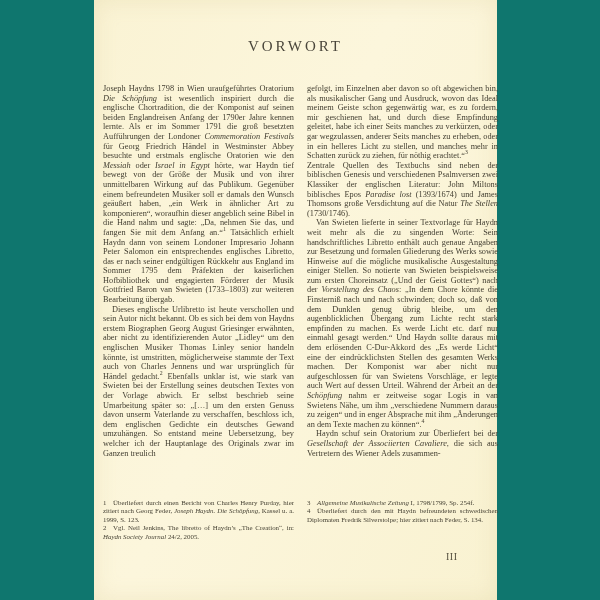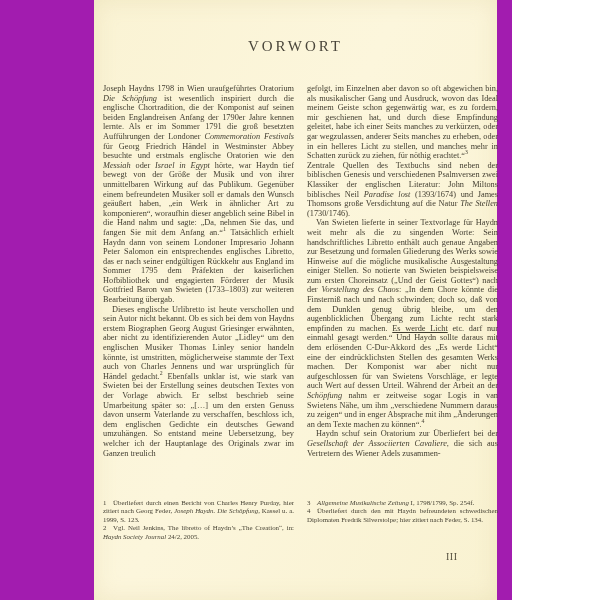--- a/index.html
+++ b/index.html
@@ -1,37 +1,37 @@
 <!DOCTYPE html>
 <html lang="de"><head>
 <meta charset="utf-8">
 <title>Vorwort</title>
 <style>
   html,body{margin:0;padding:0;}
   body{width:600px;height:600px;background:#ffffff;font-family:"Liberation Serif","DejaVu Serif",serif;}
-  .stage{position:relative;width:512px;height:600px;background:#a21caf;overflow:hidden;}
+  .stage{position:relative;width:600px;height:600px;background:#0f766e;overflow:hidden;}
   .paper{
     position:absolute;left:94px;top:0;width:403px;height:600px;
     background:linear-gradient(115deg,#faf3d4 0%,#fcf6dc 45%,#f9f2d1 100%);
     box-shadow:inset 0 0 22px rgba(205,185,125,0.22);
   }
   .page-title{
     position:absolute;top:38px;left:0;width:100%;text-align:center;
     font-size:15px;letter-spacing:3px;color:#4a463b;font-weight:normal;margin:0;
   }
   .columns{position:absolute;left:9px;top:84px;display:flex;gap:13px;}
   .col{
     width:191px;height:406px;overflow:hidden;text-align:justify;
     font-size:8.3px;line-height:9.6px;color:#413d30;
     hyphens:auto;-webkit-hyphens:auto;
   }
   .col p.para{margin:0;}
   .col p.para.indent{text-indent:9px;}
   .it{font-style:italic;margin-top:8px;}
-  .ul{text-decoration:underline;}
+  .ul{}
   .sup{font-size:5.8px;vertical-align:super;line-height:0;}
   .footnotes{position:absolute;left:9px;top:499px;display:flex;gap:13px;}
   .fncol{
     width:191px;font-size:6.9px;line-height:8.4px;color:#474335;
     text-align:justify;hyphens:auto;-webkit-hyphens:auto;
   }
   .fncol p.fn{margin:0;}
   .fn-num{display:inline-block;width:10px;}
   .page-number{
     position:absolute;left:352px;top:551px;font-size:10px;
@@ -44,21 +44,21 @@
 <div class="stage">
   <div class="paper">
     <h1 class="page-title">VORWORT</h1>
     <div class="columns">
       <div class="col">
           <p class="para"><span>Joseph Haydns 1798 in Wien uraufgeführtes Oratorium </span><span class="it">Die Schöpfung</span><span> ist wesentlich inspiriert durch die englische Chortradition, die der Komponist auf seinen beiden Englandreisen Anfang der 1790er Jahre kennen lernte. Als er im Sommer 1791 die groß besetzten Aufführungen der Londoner </span><span class="it">Commemoration Festivals</span><span> für Georg Friedrich Händel in Westminster Abbey besuchte und erstmals englische Oratorien wie den </span><span class="it">Messiah</span><span> oder </span><span class="it">Israel in Egypt</span><span> hörte, war Haydn tief bewegt von der Größe der Musik und von ihrer unmittelbaren Wirkung auf das Publikum. Gegenüber einem befreundeten Musiker soll er damals den Wunsch geäußert haben, „ein Werk in ähnlicher Art zu komponieren“, woraufhin dieser angeblich seine Bibel in die Hand nahm und sagte: „Da, nehmen Sie das, und fangen Sie mit dem Anfang an.“</span><span class="sup">1</span><span> Tatsächlich erhielt Haydn dann von seinem Londoner Impresario Johann Peter Salomon ein entsprechendes englisches Libretto, das er nach seiner endgültigen Rückkehr aus England im Sommer 1795 dem Präfekten der kaiserlichen Hofbibliothek und engagierten Förderer der Musik Gottfried Baron van Swieten (1733–1803) zur weiteren Bearbeitung übergab.</span></p>
           <p class="para indent"><span>Dieses englische Urlibretto ist heute verschollen und sein Autor nicht bekannt. Ob es sich bei dem von Haydns erstem Biographen Georg August Griesinger erwähnten, aber nicht zu identifizierenden Autor „Lidley“ um den englischen Musiker Thomas Linley senior handeln könnte, ist umstritten, möglicherweise stammte der Text auch von Charles Jennens und war ursprünglich für Händel gedacht.</span><span class="sup">2</span><span> Ebenfalls unklar ist, wie stark van Swieten bei der Erstellung seines deutschen Textes von der Vorlage abwich. Er selbst beschrieb seine Umarbeitung später so: „[…] um den ersten Genuss davon unserm Vaterlande zu verschaffen, beschloss ich, dem englischen Gedichte ein deutsches Gewand umzuhängen. So entstand meine Uebersetzung, bey welcher ich der Hauptanlage des Originals zwar im Ganzen treulich</span></p>
         </div>
       <div class="col">
           <p class="para"><span>gefolgt, im Einzelnen aber davon so oft abgewichen bin, als musikalischer Gang und Ausdruck, wovon das Ideal meinem Geiste schon gegenwärtig war, es zu fordern, mir geschienen hat, und durch diese Empfindung geleitet, habe ich einer Seits manches zu verkürzen, oder gar wegzulassen, anderer Seits manches zu erheben, oder in ein helleres Licht zu stellen, und manches mehr in Schatten zurück zu ziehen, für nöthig erachtet.“</span><span class="sup">3</span></p>
-          <p class="para"><span>Zentrale Quellen des Textbuchs sind neben der biblischen Genesis und verschiedenen Psalmversen zwei Klassiker der englischen Literatur: John Miltons biblisches Neil </span><span class="it">Paradise lost</span><span> (1393/1674) und James Thomsons große Versdichtung auf die Natur </span><span class="it">The Stellen</span><span> (1730/1746).</span></p>
+          <p class="para"><span>Zentrale Quellen des Textbuchs sind neben der biblischen Genesis und verschiedenen Psalmversen zwei Klassiker der englischen Literatur: John Miltons biblisches Epos </span><span class="it">Paradise lost</span><span> (1393/1674) und James Thomsons große Versdichtung auf die Natur </span><span class="it">The Stellen</span><span> (1730/1746).</span></p>
           <p class="para indent"><span>Van Swieten lieferte in seiner Textvorlage für Haydn weit mehr als die zu singenden Worte: Sein handschriftliches Libretto enthält auch genaue Angaben zur Besetzung und formalen Gliederung des Werks sowie Hinweise auf die mögliche musikalische Ausgestaltung einiger Stellen. So notierte van Swieten beispielsweise zum ersten Choreinsatz („Und der Geist Gottes“) nach der </span><span class="it">Vorstellung des Chaos</span><span>: „In dem Chore könnte die Finsterniß nach und nach schwinden; doch so, daß von dem Dunklen genug übrig bleibe, um den augenblicklichen Übergang zum Lichte recht stark empfinden zu machen. </span><span class="ul">Es werde Licht</span><span> etc. darf nur einmahl gesagt werden.“ Und Haydn sollte daraus mit dem erlösenden C-Dur-Akkord des „Es werde Licht“ eine der eindrücklichsten Stellen des gesamten Werks machen. Der Komponist war aber nicht nur aufgeschlossen für van Swietens Vorschläge, er legte auch Wert auf dessen Urteil. Während der Arbeit an der </span><span class="it">Schöpfung</span><span> nahm er zeitweise sogar Logis in van Swietens Nähe, um ihm „verschiedene Nummern daraus zu zeigen“ und in enger Absprache mit ihm „Änderungen an dem Texte machen zu können“.</span><span class="sup">4</span></p>
           <p class="para indent"><span>Haydn schuf sein Oratorium zur Überliefert bei der </span><span class="it">Gesellschaft der Associierten Cavaliere</span><span>, die sich aus Vertretern des Wiener Adels zusammen-</span></p>
         </div>
     </div>
     <div class="footnotes">
       <div class="fncol">
           <p class="fn"><span class="fn-num">1</span><span>Überliefert durch einen Bericht von Charles Henry Purday, hier zitiert nach Georg Feder, </span><span class="it">Joseph Haydn. Die Schöpfung</span><span>, Kassel u. a. 1999, S. 123.</span></p>
           <p class="fn"><span class="fn-num">2</span><span>Vgl. Neil Jenkins, The libretto of Haydn’s „The Creation“, in: </span><span class="it">Haydn Society Journal</span><span> 24/2, 2005.</span></p>
         </div>
       <div class="fncol">

